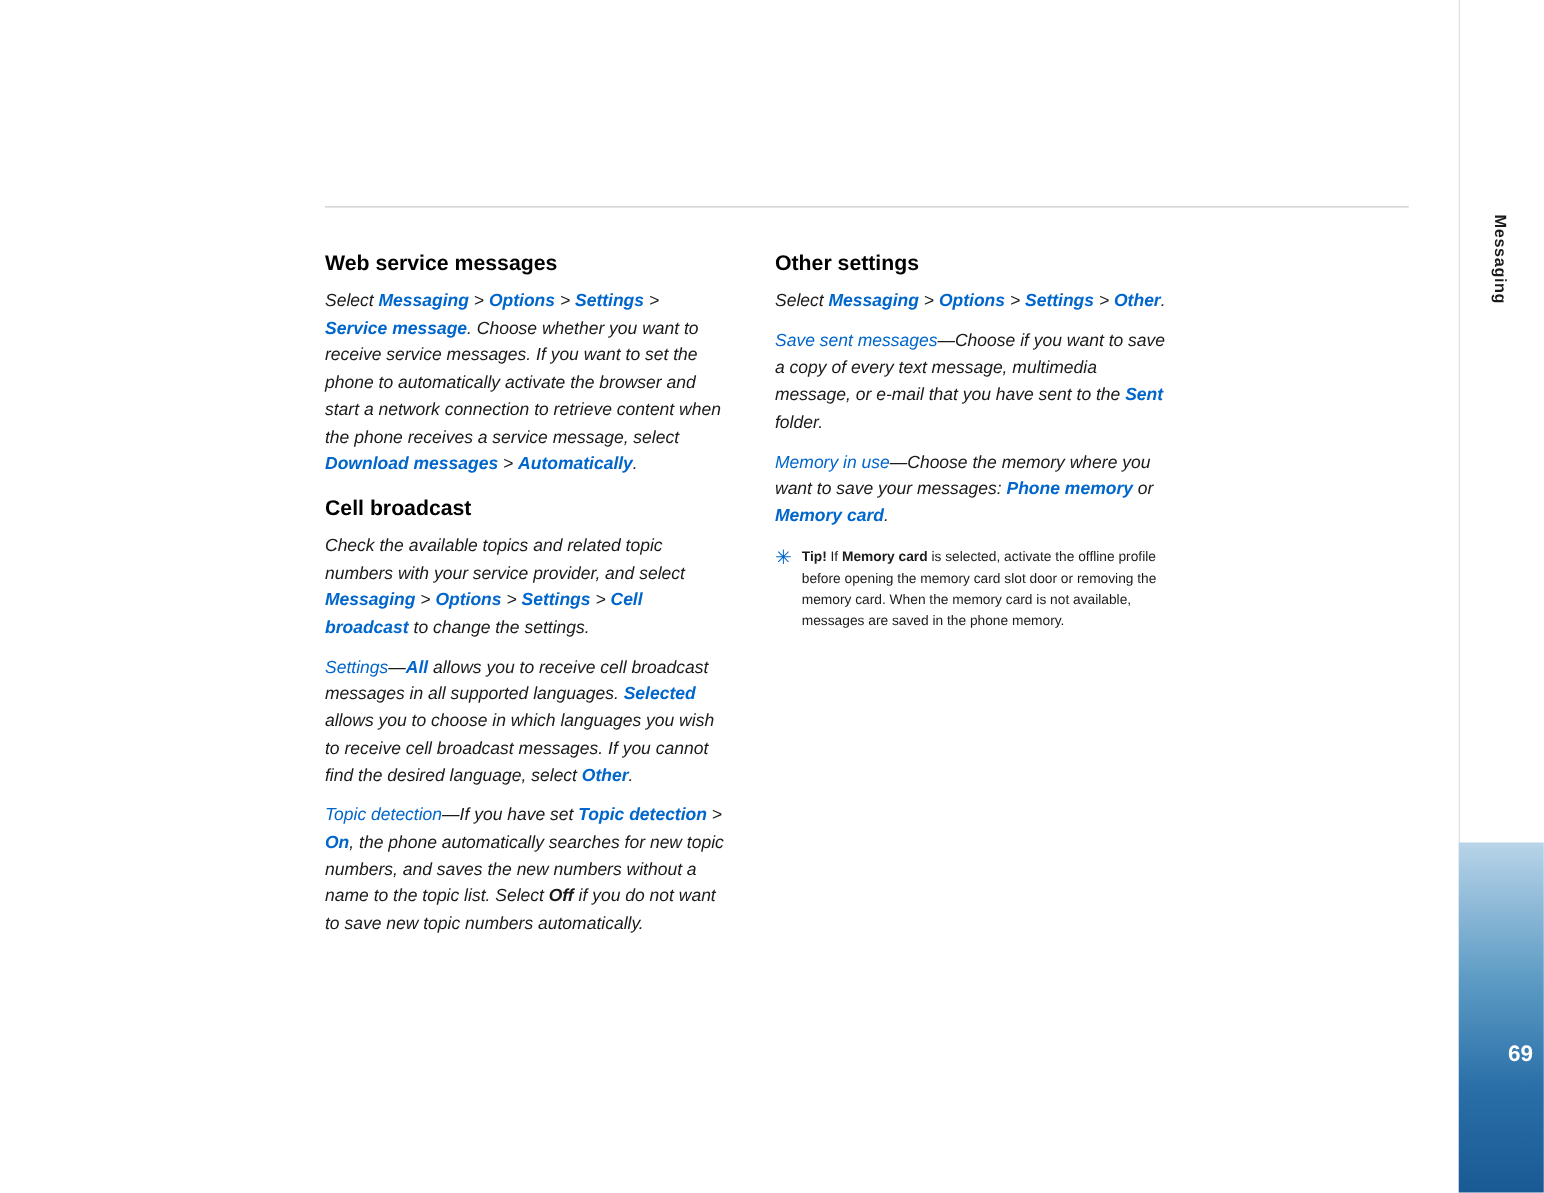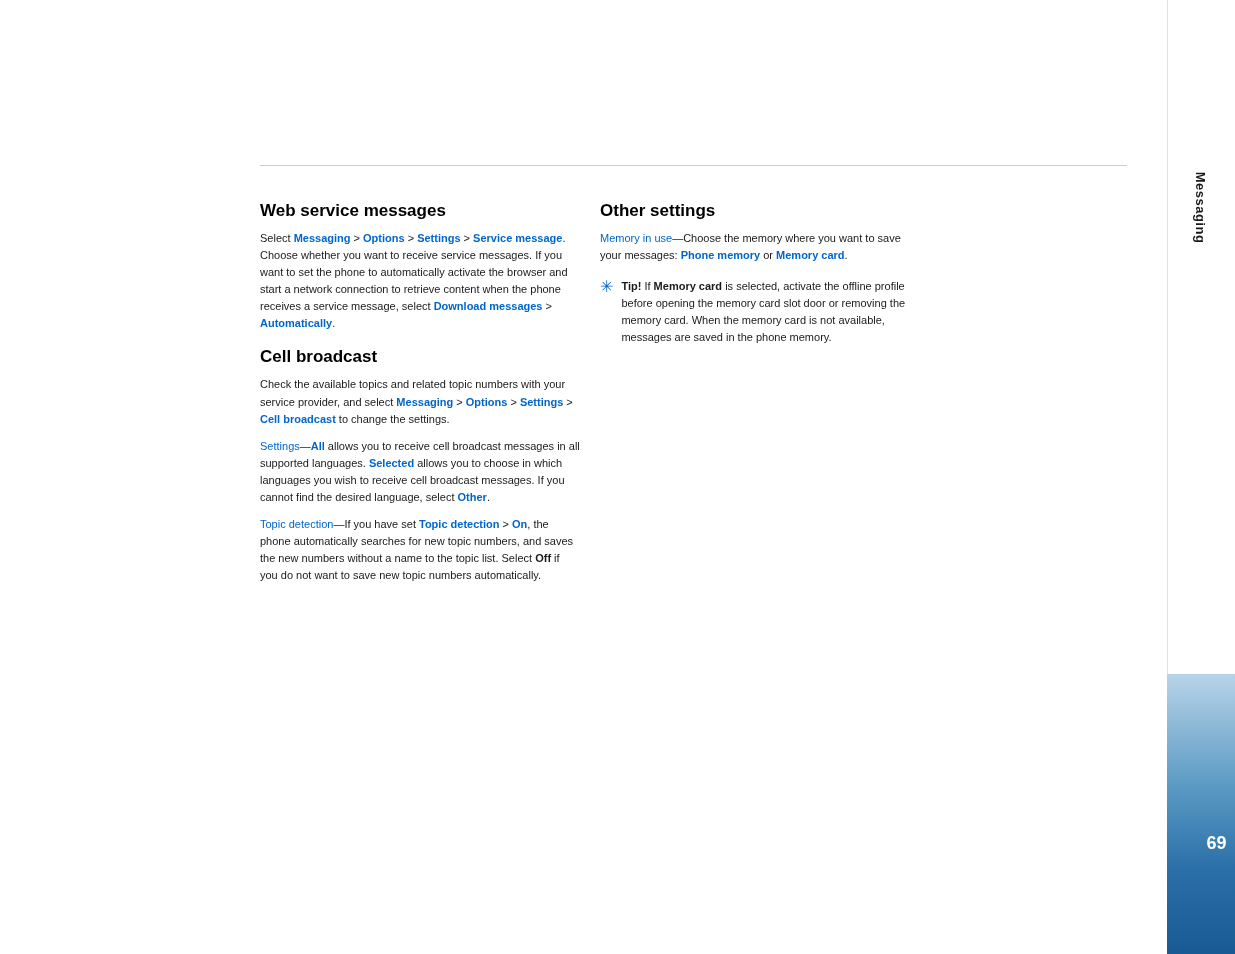--- a/index.html
+++ b/index.html
@@ -79,21 +79,21 @@
       position: absolute;
       left: 0;
       top: 0;
       right: 68px;
       height: 954px;
       padding: 200px 40px 40px 260px;
     }
 
     .two-column {
       display: flex;
-      gap: 20px;
+      gap: 40px;
     }
 
     .left-column {
       flex: 1;
       max-width: 320px;
     }
 
     .right-column {
       flex: 1;
       max-width: 320px;
@@ -102,24 +102,25 @@
     
     .section-title {
       font-size: 17px;
       font-weight: bold;
       color: #000;
       margin-bottom: 8px;
       line-height: 1.3;
     }
 
     .section-body {
-      font-size: 11px;
+      font-size: 14px;
       line-height: 1.55;
       color: #1a1a1a;
       margin-bottom: 14px;
+      font-style: italic;
     }
 
     .section-body p {
       margin-bottom: 10px;
     }
 
     .link-bold {
       color: #0066cc;
       font-weight: bold;
     }
@@ -198,20 +199,22 @@
           </div>
         </div>
 
       </div>
 
       <div class="right-column">
 
         <div>
           <h2 class="section-title">Other settings</h2>
           <div class="section-body">
+            <p>Select <span class="link-bold">Messaging</span> &gt; <span class="link-bold">Options</span> &gt; <span class="link-bold">Settings</span> &gt; <span class="link-bold">Other</span>.</p>
+            <p><span class="term">Save sent messages</span>—Choose if you want to save a copy of every text message, multimedia message, or e-mail that you have sent to the <span class="link-bold">Sent</span> folder.</p>
             <p><span class="term">Memory in use</span>—Choose the memory where you want to save your messages: <span class="link-bold">Phone memory</span> or <span class="link-bold">Memory card</span>.</p>
           </div>
 
           <div class="tip-box">
             <div class="tip-icon">✳</div>
             <div class="tip-text">
               <strong>Tip!</strong> If <strong>Memory card</strong> is selected, activate the offline profile before opening the memory card slot door or removing the memory card. When the memory card is not available, messages are saved in the phone memory.
             </div>
           </div>
 

